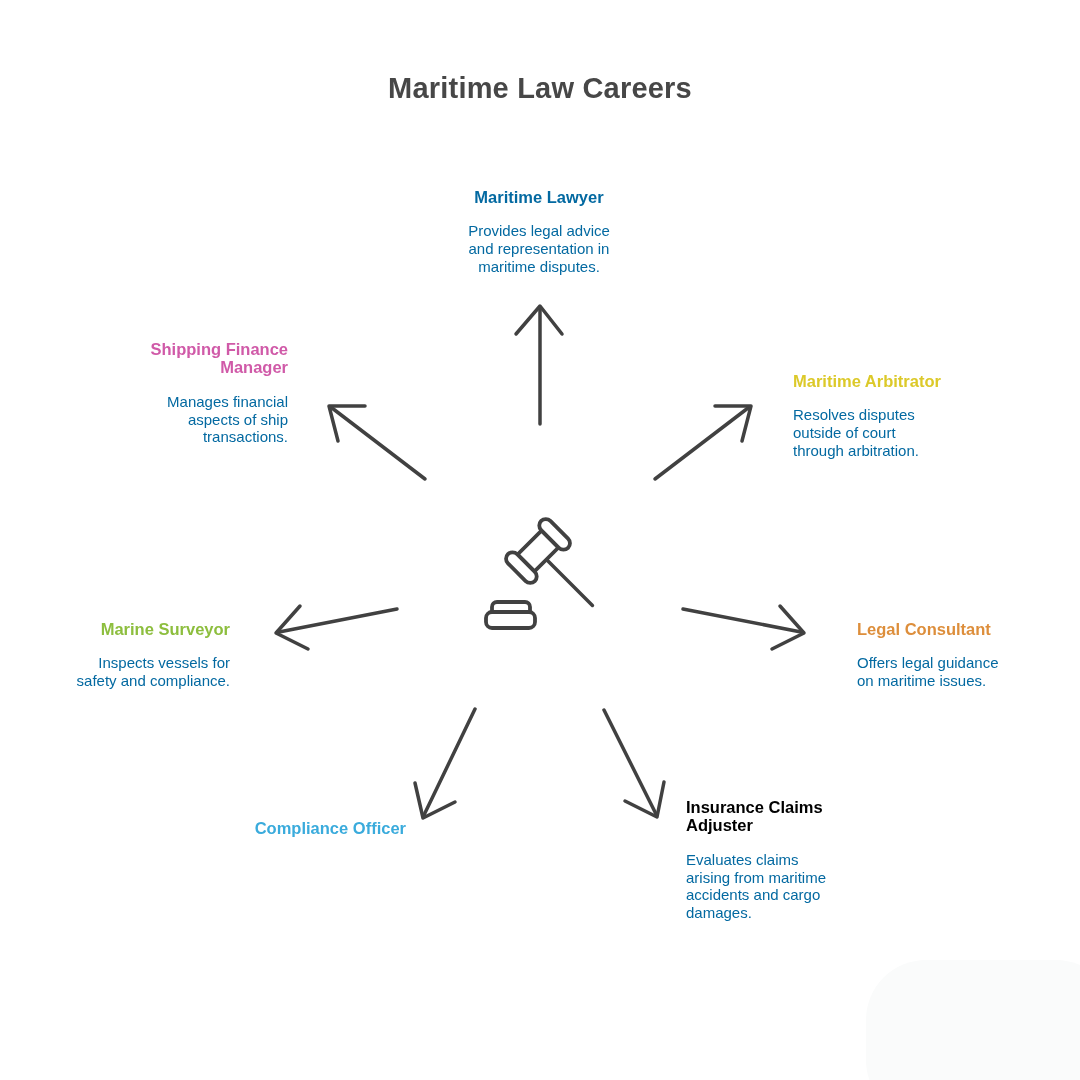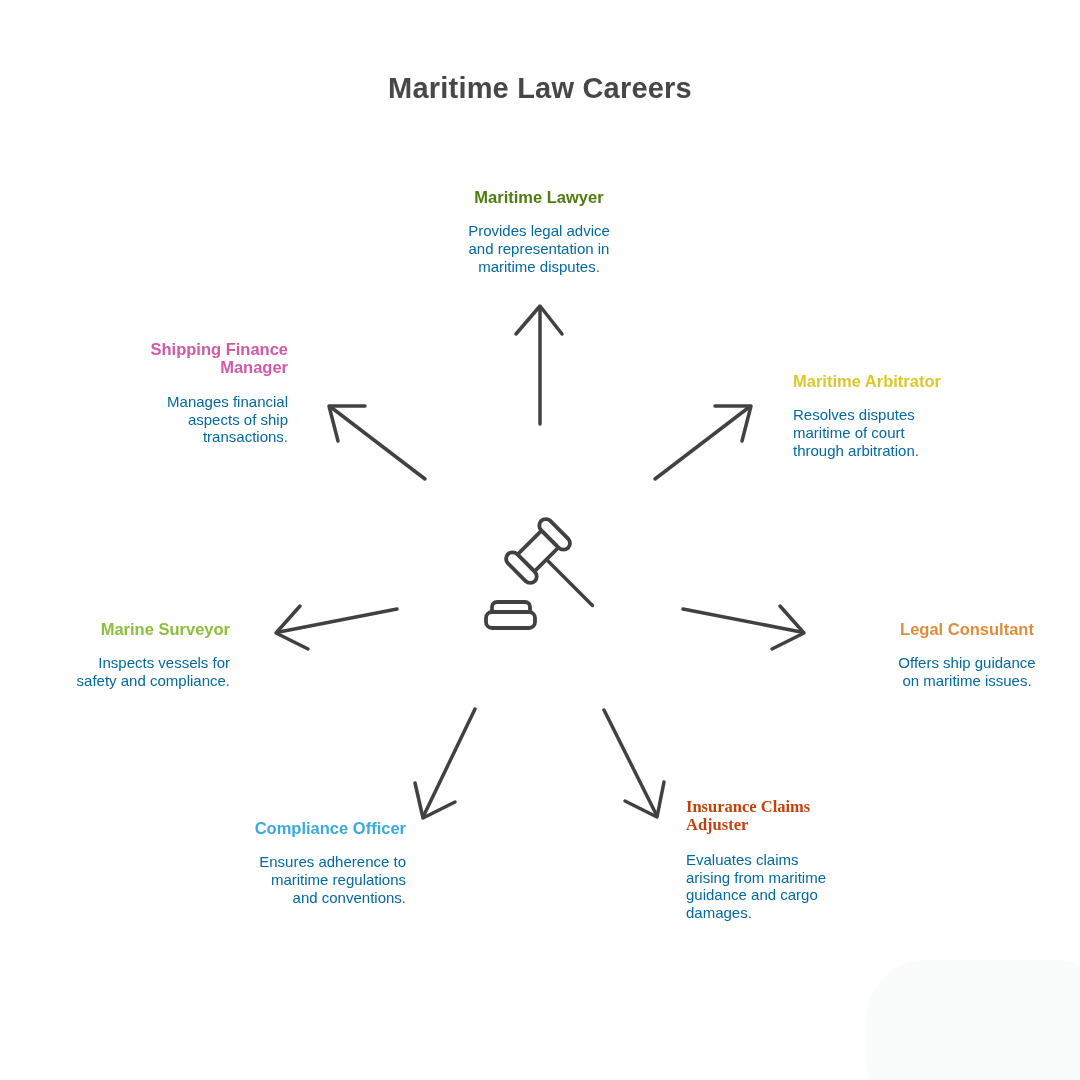--- a/index.html
+++ b/index.html
@@ -50,21 +50,21 @@
   .career .career-desc {
     margin: 16px 0 0 0;
     font-size: 15px;
     line-height: 17.6px;
     color: #0369a1;
     white-space: pre-line;
   }
   
   .n1 { left: 429px; top: 188px;  width: 220px; text-align: center; }
   .n2 { left: 793px; top: 372px;  width: 220px; text-align: left; }
-  .n3 { left: 857px; top: 620px;  width: 220px; text-align: center; }
+  .n3 { left: 857px; top: 620px;  width: 220px; text-align: left; }
   .n4 { left: 686px; top: 798px;  width: 170px; text-align: left; }
   .n5 { left: 176px; top: 819px;  width: 230px; text-align: right; }
   .n6 { left: 20px;  top: 620px;  width: 210px; text-align: right; }
   .n7 { left: 128px; top: 340px;  width: 160px; text-align: right; }
   .corner-blob {
     position: absolute;
     right: -36px; bottom: -40px;
     width: 250px; height: 160px;
     background: #fafbfb;
     border-radius: 60px;
@@ -118,52 +118,49 @@
         <rect class="fillwhite" x="17" y="-19" width="13" height="38" rx="6.5"></rect>
       </g>
       <g>
         <rect class="fillwhite" x="492" y="602" width="38" height="14" rx="5"></rect>
         <rect class="fillwhite" x="486" y="612" width="49" height="16" rx="6"></rect>
       </g>
     </g>
   </svg>
 
   <div class="career n1">
-    <h2 class="career-name" style="color: #4d7c0f;">Maritime Lawyer</h2>
+    <h2 class="career-name" style="color: #0369a1;">Maritime Lawyer</h2>
     <p class="career-desc">Provides legal advice
 and representation in
 maritime disputes.</p>
   </div>
 
   <div class="career n2">
     <h2 class="career-name" style="color: rgb(220, 201, 41);">Maritime Arbitrator</h2>
     <p class="career-desc">Resolves disputes
-maritime of court
+outside of court
 through arbitration.</p>
   </div>
 
   <div class="career n3">
     <h2 class="career-name" style="color: rgb(221, 142, 59);">Legal Consultant</h2>
-    <p class="career-desc">Offers ship guidance
+    <p class="career-desc">Offers legal guidance
 on maritime issues.</p>
   </div>
 
   <div class="career n4">
-    <h2 class="career-name" style="color: #c2410c; font-family: Liberation Serif, serif;">Insurance Claims Adjuster</h2>
+    <h2 class="career-name" style="color: #000000;">Insurance Claims Adjuster</h2>
     <p class="career-desc">Evaluates claims
 arising from maritime
-guidance and cargo
+accidents and cargo
 damages.</p>
   </div>
 
   <div class="career n5">
     <h2 class="career-name" style="color: rgb(58, 171, 220);">Compliance Officer</h2>
-    <p class="career-desc">Ensures adherence to
-maritime regulations
-and conventions.</p>
   </div>
 
   <div class="career n7">
     <h2 class="career-name" style="color: rgb(208, 90, 168);">Shipping Finance Manager</h2>
     <p class="career-desc">Manages financial
 aspects of ship
 transactions.</p>
   </div>
 
   <div class="career n6">

